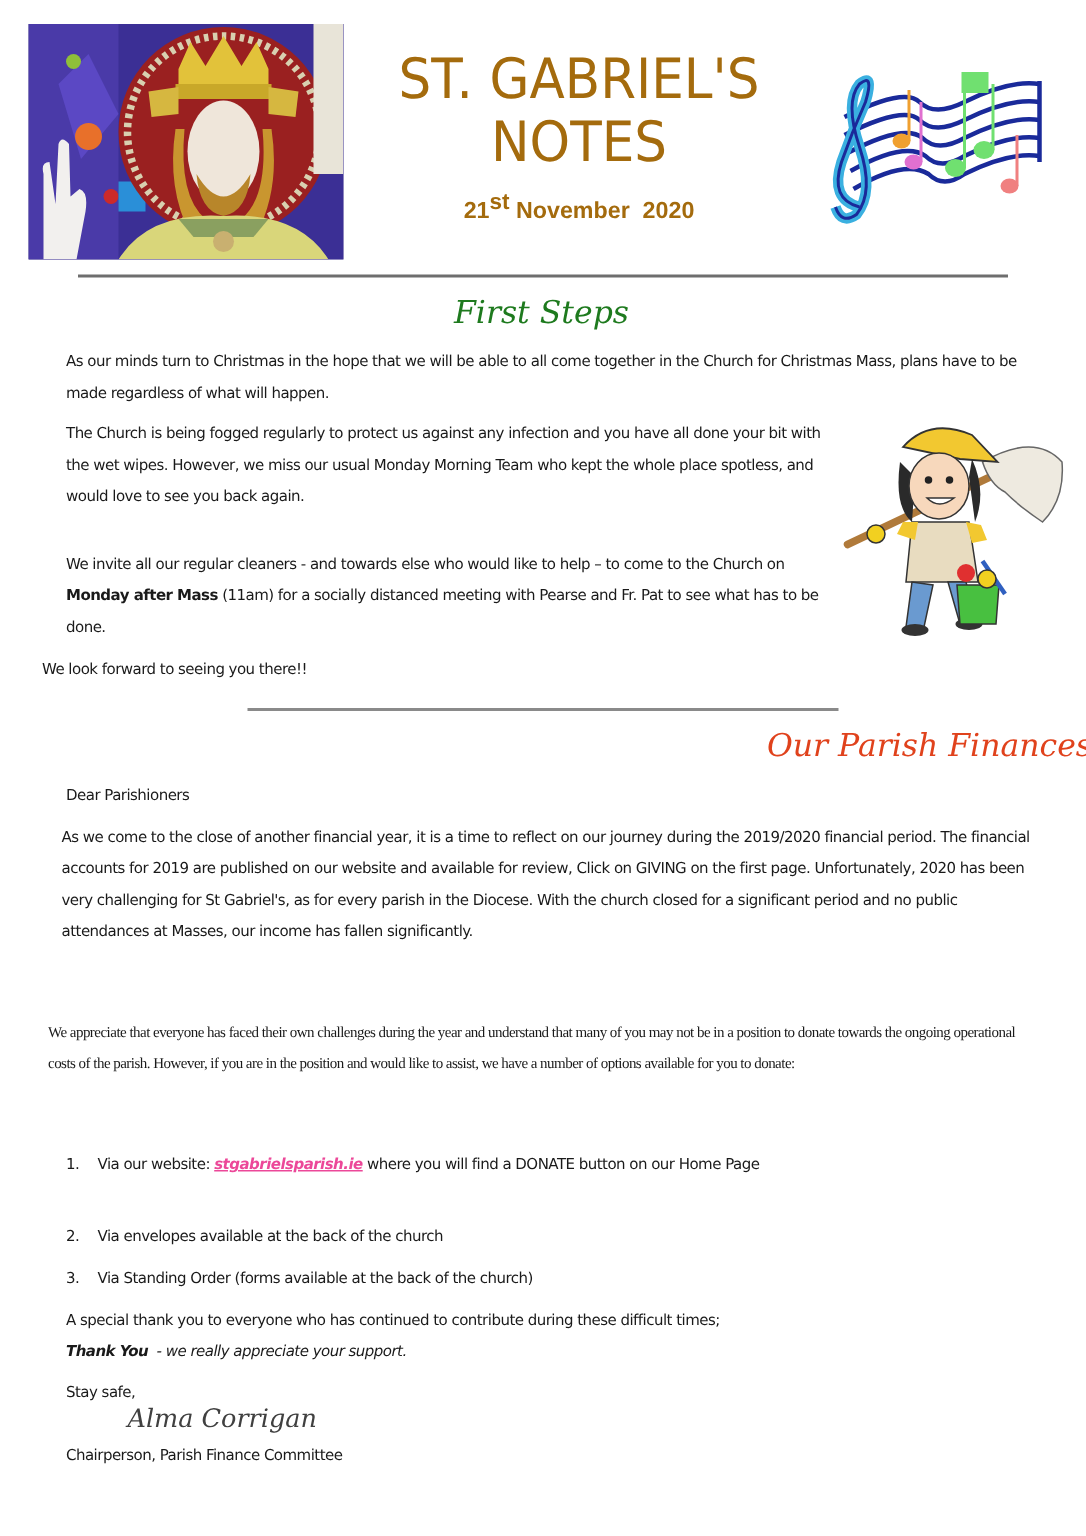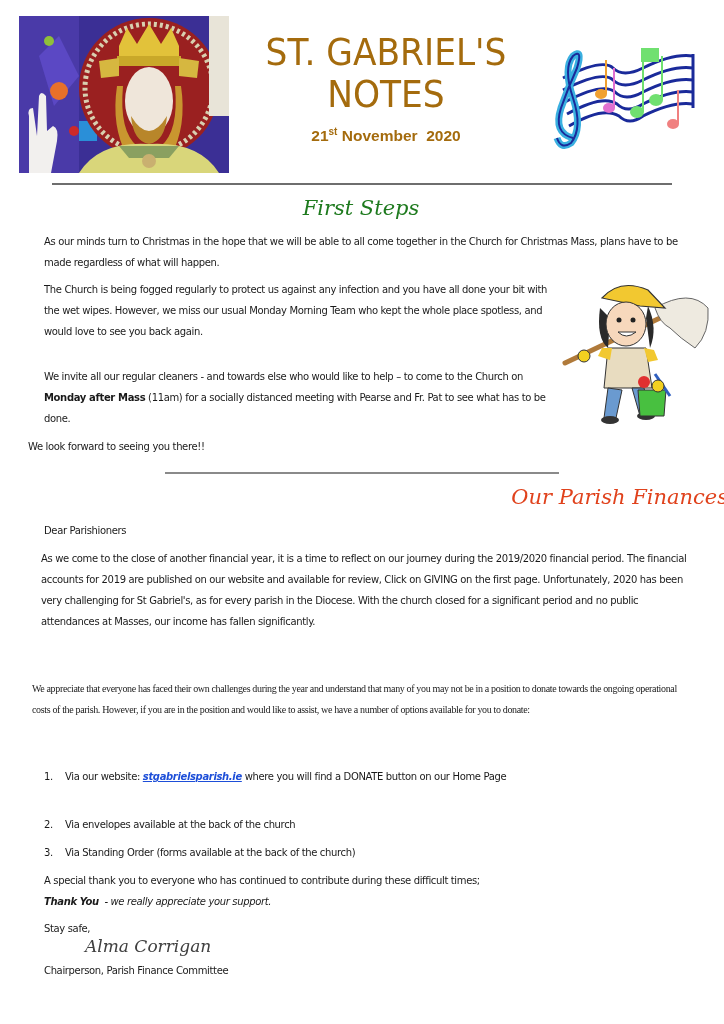--- a/index.html
+++ b/index.html
@@ -8,33 +8,33 @@
 
   .abs { position: absolute; }
 
   
   .hdr-img-left { left: 19px; top: 16px; width: 210px; height: 157px; overflow: hidden; background: #3a2d8c; }
   .hdr-img-right { left: 543px; top: 38px; width: 155px; height: 118px; }
 
   .title-block { left: 232px; top: 32px; width: 308px; text-align: center; }
   .title-line { font-family: "DejaVu Sans", sans-serif; font-weight: normal; color: #a46b0d; font-size: 37px; line-height: 42px; letter-spacing: 0px; transform: scaleX(0.93); }
   .title-date { font-family: "Liberation Sans", sans-serif; font-weight: bold; color: #a46b0d; font-size: 15.5px; margin-top: 10px; }
-  .title-date sup { font-size: 10px; vertical-align: 6px; }
+  .title-date sup { font-size: 15px; vertical-align: 6px; }
 
   .rule { height: 2px; background: #6e6e6e; }
 
   .section-heading { font-family: "DejaVu Serif", serif; font-style: italic; text-align: center; }
   .h-green { color: #1e7a1e; font-size: 21px; }
   .h-red { color: #e0421c; font-size: 21px; }
 
   .para { font-family: "DejaVu Sans", sans-serif; font-size: 10px; line-height: 21px; color: #1a1a1a; letter-spacing: -0.35px; transform-origin: left top; }
   .para b { font-weight: bold; text-align: center; }
   .para i { font-style: italic; }
 
-  .link { font-weight: bold; font-style: italic; text-decoration: underline; color: #1d4ed8; cursor: pointer; }
+  .link { font-weight: bold; font-style: italic; text-decoration: underline; color: #ec4899; cursor: pointer; }
 
   .list-item { position: absolute; left: 44px; width: 640px; }
   .list-num { position: absolute; left: 0; top: 0; width: 20px; }
   .list-body { position: absolute; left: 21px; top: 0; width: 620px; }
 
   .signature { font-family: "DejaVu Serif", serif; font-style: italic; font-size: 17px; color: #404040; margin-left: 41px; }
 </style>
 </head>
 <body>
 

